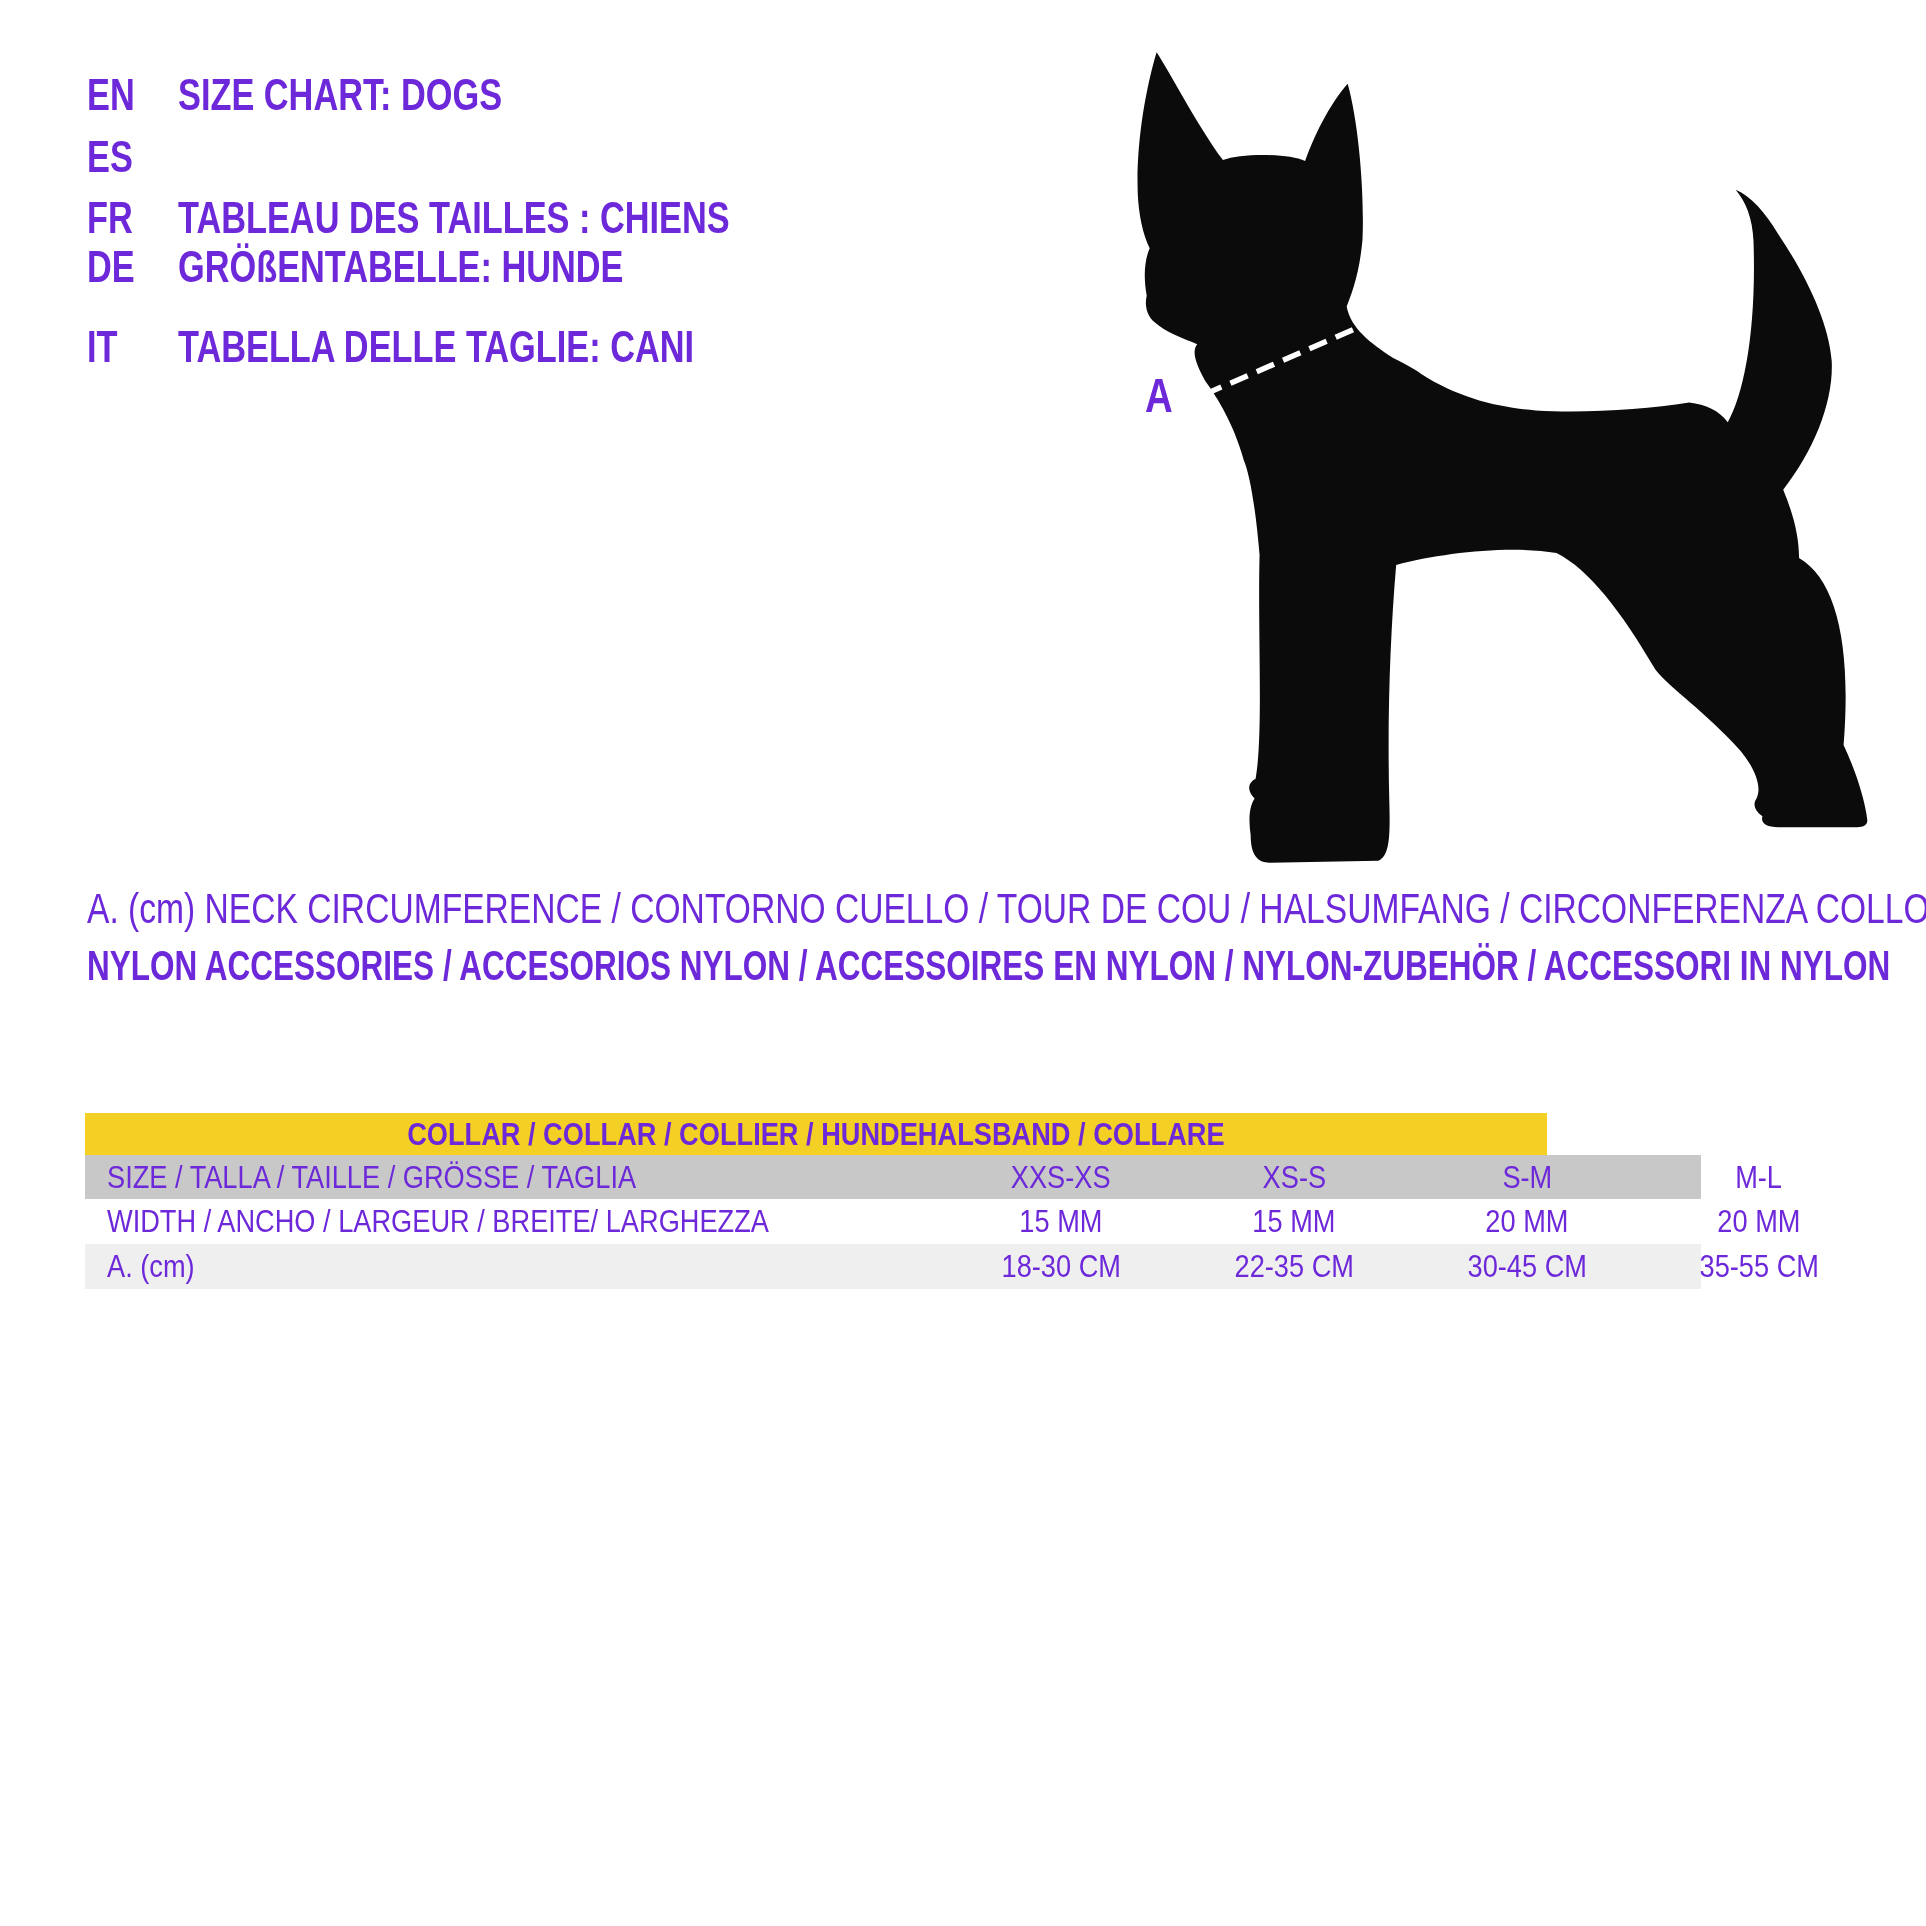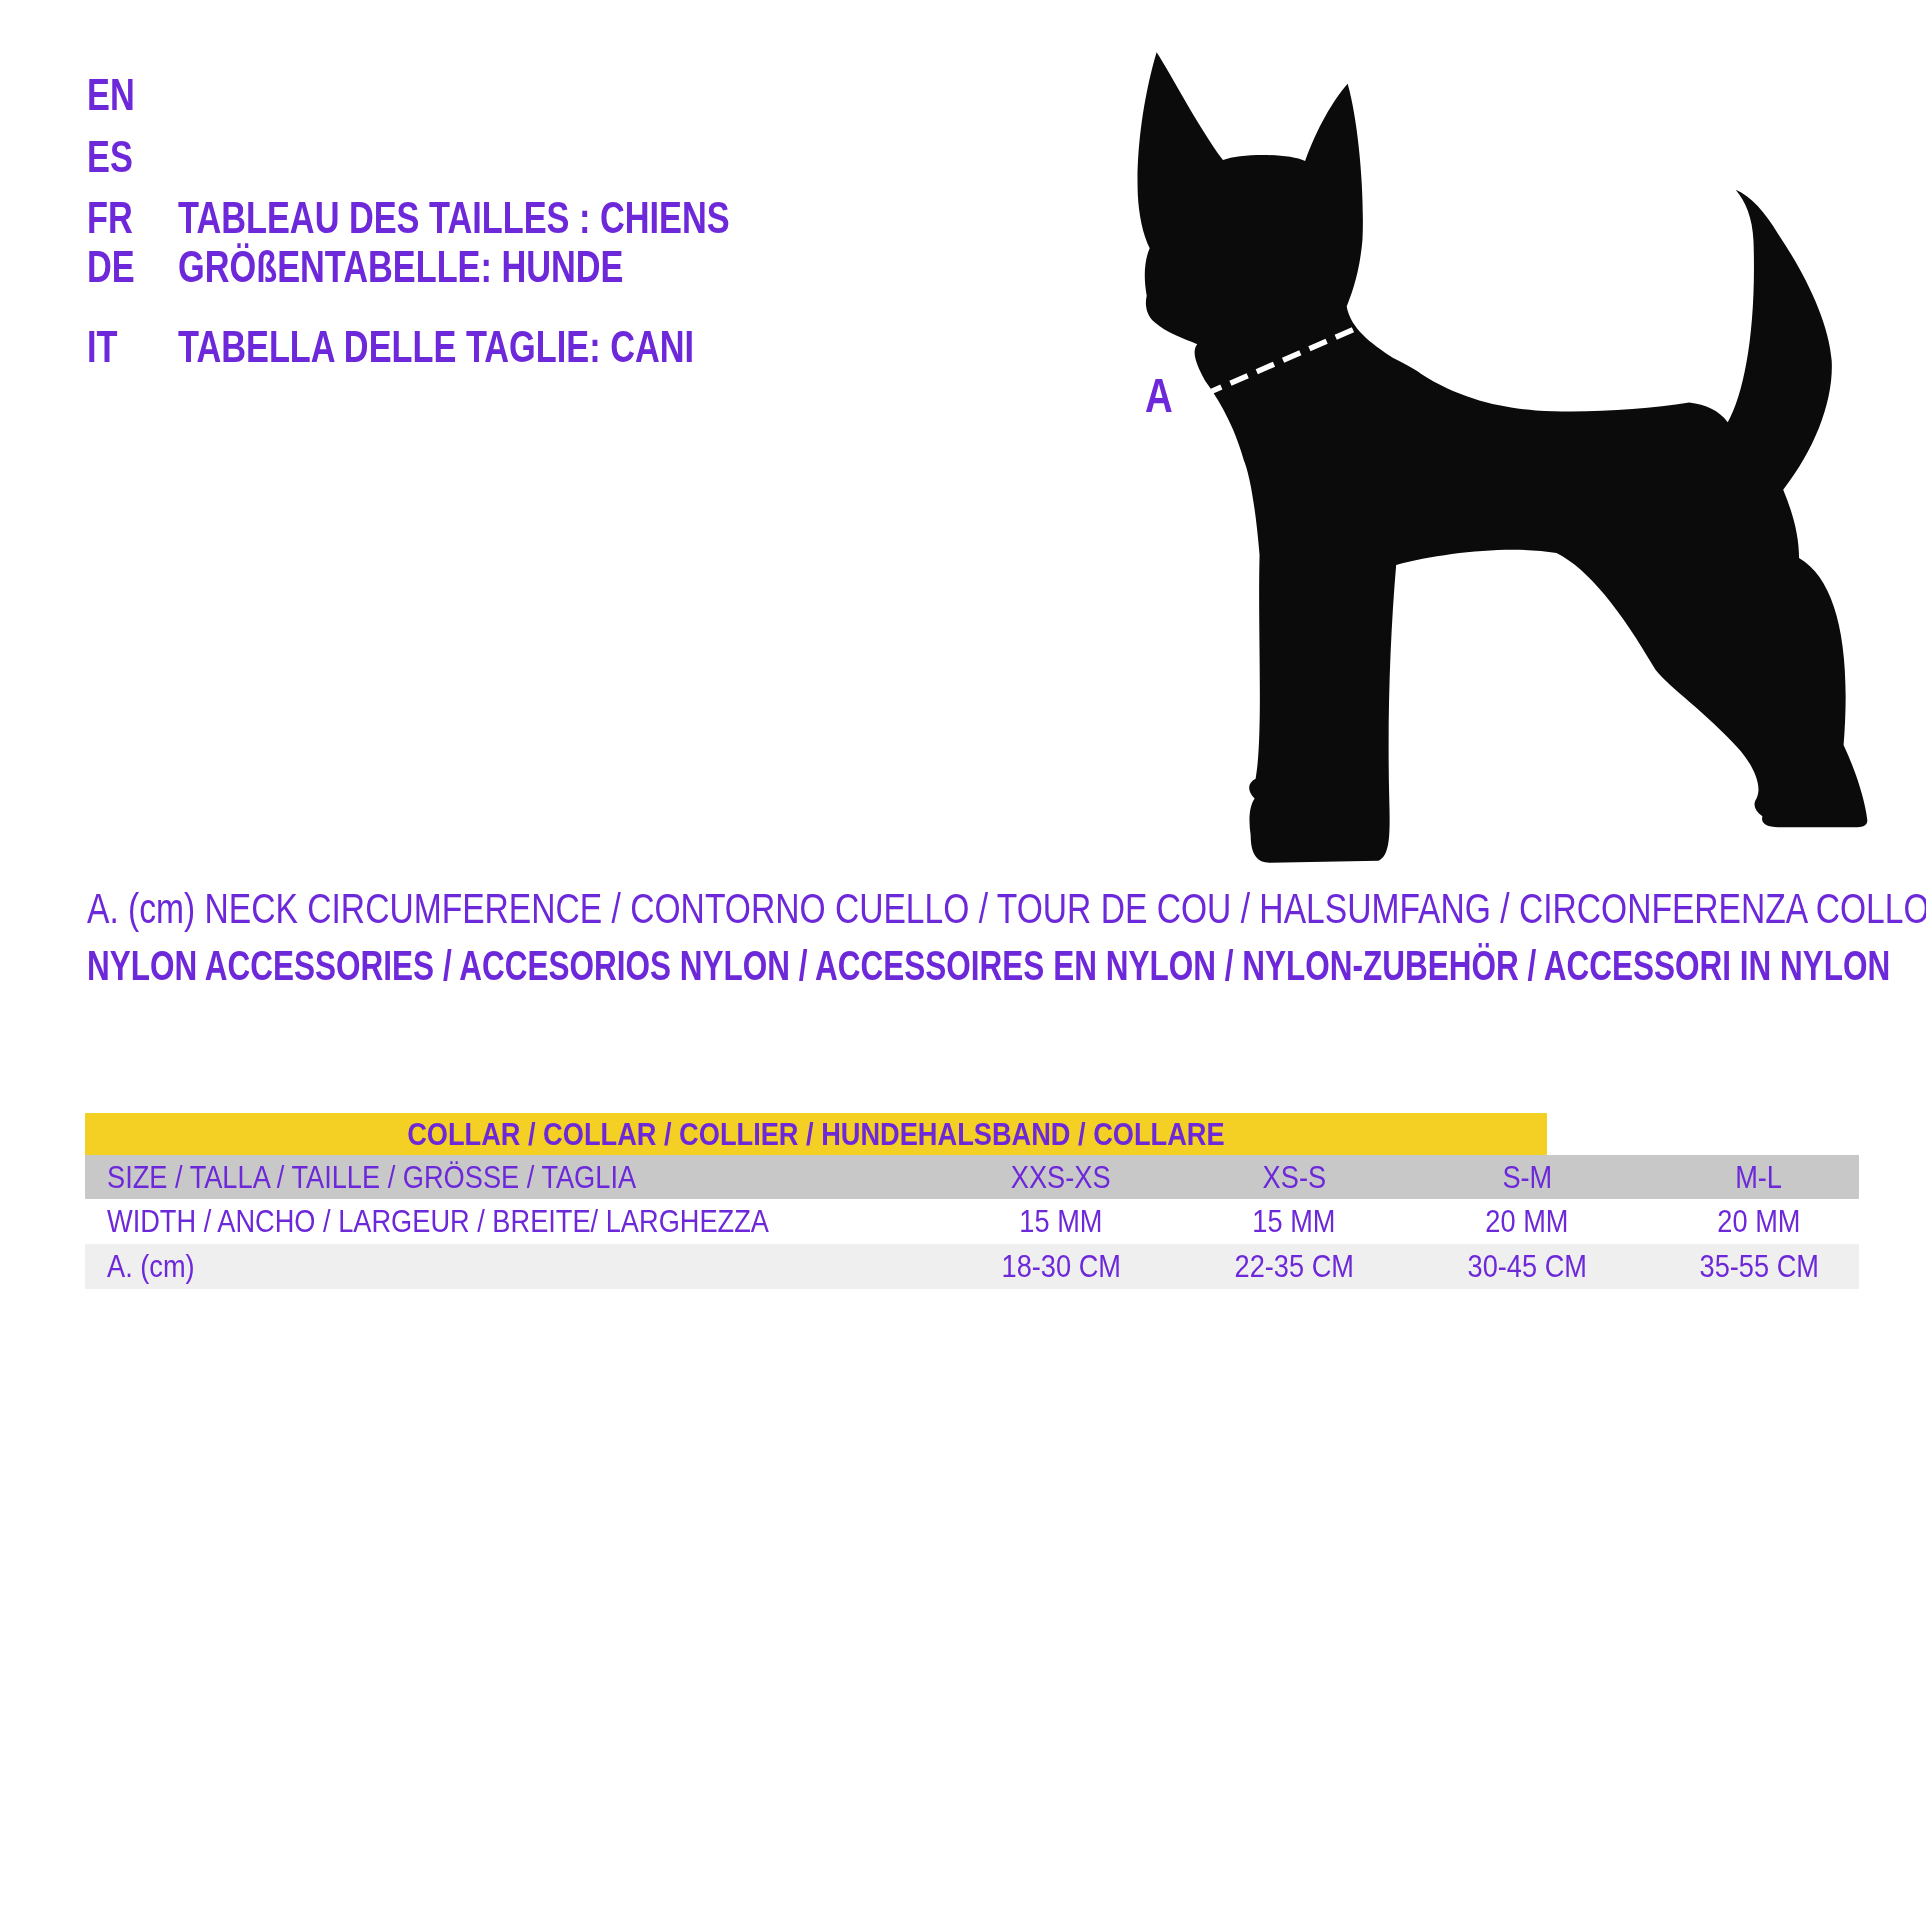--- a/index.html
+++ b/index.html
@@ -24,39 +24,40 @@
 
   .dog-caption{position:absolute;left:77px;top:786px;height:48px;line-height:48px;font-size:44px;font-weight:700;}
   .note{position:absolute;left:77px;height:44px;line-height:44px;font-size:42px;}
   .note-measure{top:887px;font-weight:400;}
   .note-material{top:944px;font-weight:700;}
 
   
   .size-table{position:absolute;left:75px;top:1113px;width:1774px;}
   .t-head{position:absolute;left:0;top:0;width:1462px;height:42px;line-height:42px;
           background:#F3D023;text-align:center;font-size:32px;font-weight:700;}
-  .t-row{position:absolute;left:0;width:1774px;height:45px;line-height:45px;font-size:32px;}
+  .t-row{position:absolute;left:0;width:1616px;height:45px;line-height:45px;font-size:32px;}
   .t-row1{top:42px;background:#C8C8C8;}
   .t-row2{top:86px;background:#ffffff;}
   .t-row3{top:131px;background:#EFEFEF;}
   .t-label{position:absolute;left:22px;}
   .t-cell{position:absolute;width:232px;text-align:center;}
   .t-c1{left:860px;}  
   .t-c2{left:1093px;}
   .t-c3{left:1326px;}
   .t-c4{left:1558px;}
 </style>
 </head>
 <body>
 
 <div class="canvas">
 
   <section>
     <div class="lang-row" style="top:64px">
       <span class="lang-code"><span class="cx">EN</span></span>
+      <span class="lang-title"><span class="cx">SIZE CHART: DOGS</span></span>
     </div>
     <div class="lang-row" style="top:126px">
       <span class="lang-code"><span class="cx">ES</span></span>
     </div>
     <div class="lang-row" style="top:187px">
       <span class="lang-code"><span class="cx">FR</span></span>
       <span class="lang-title"><span class="cx">TABLEAU DES TAILLES : CHIENS</span></span>
     </div>
     <div class="lang-row" style="top:236px">
       <span class="lang-code"><span class="cx">DE</span></span>

